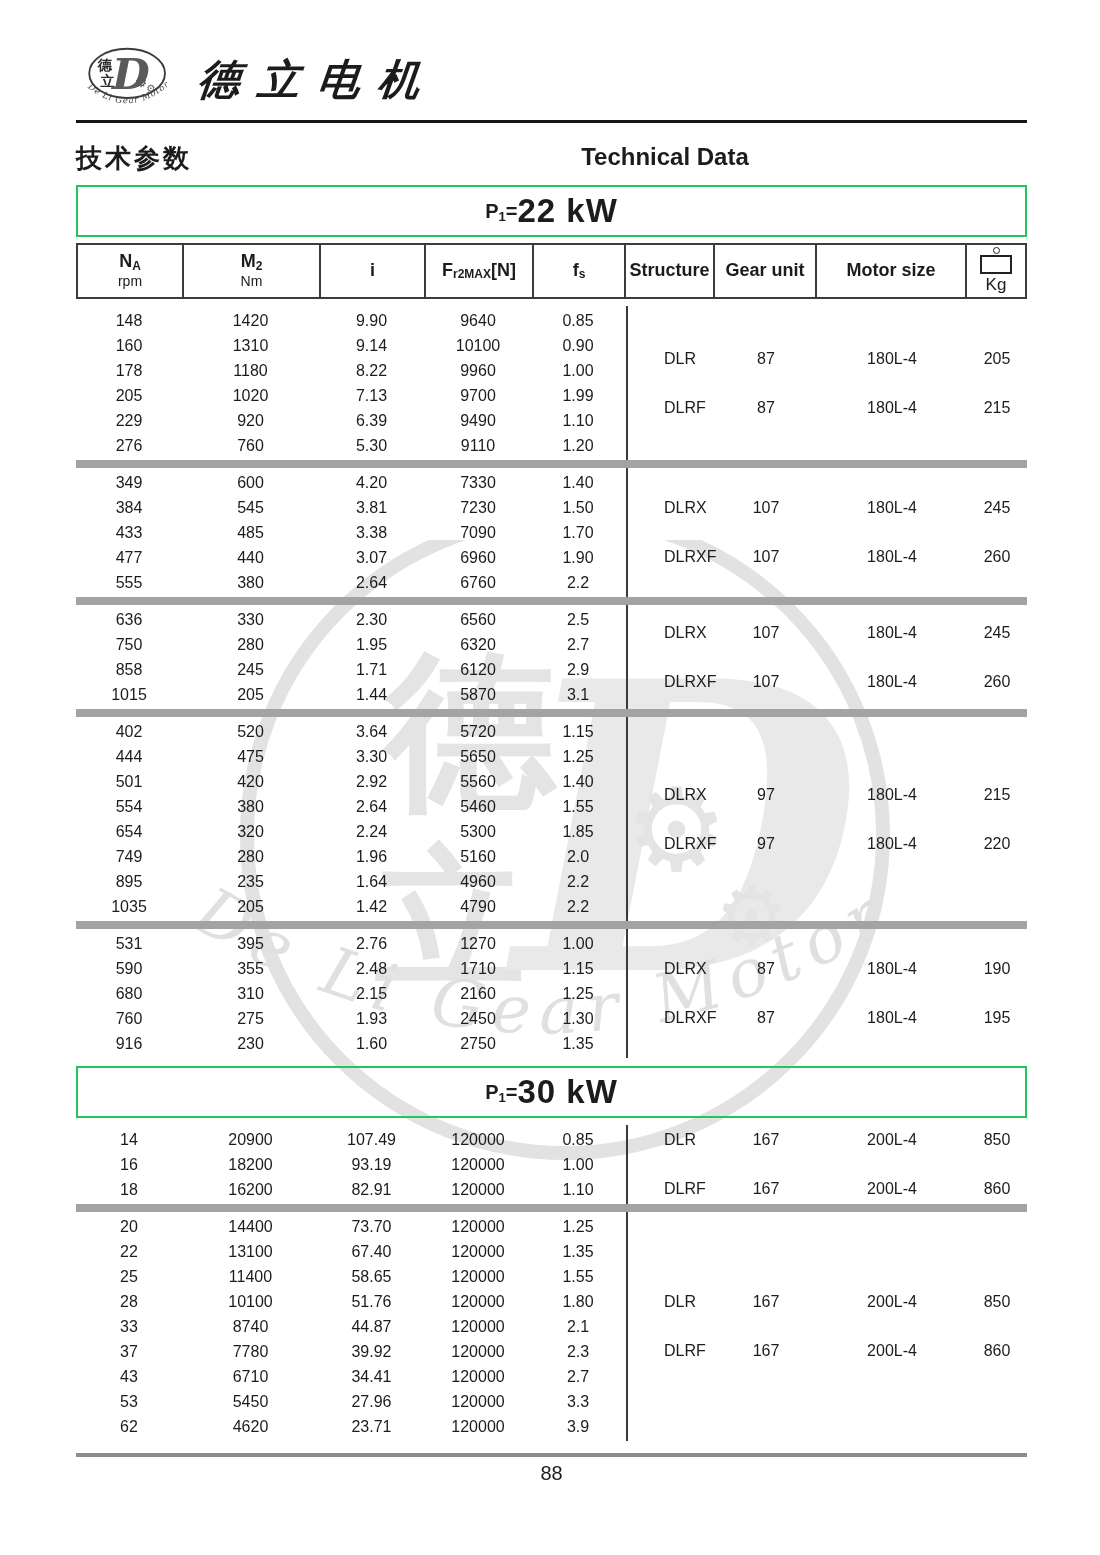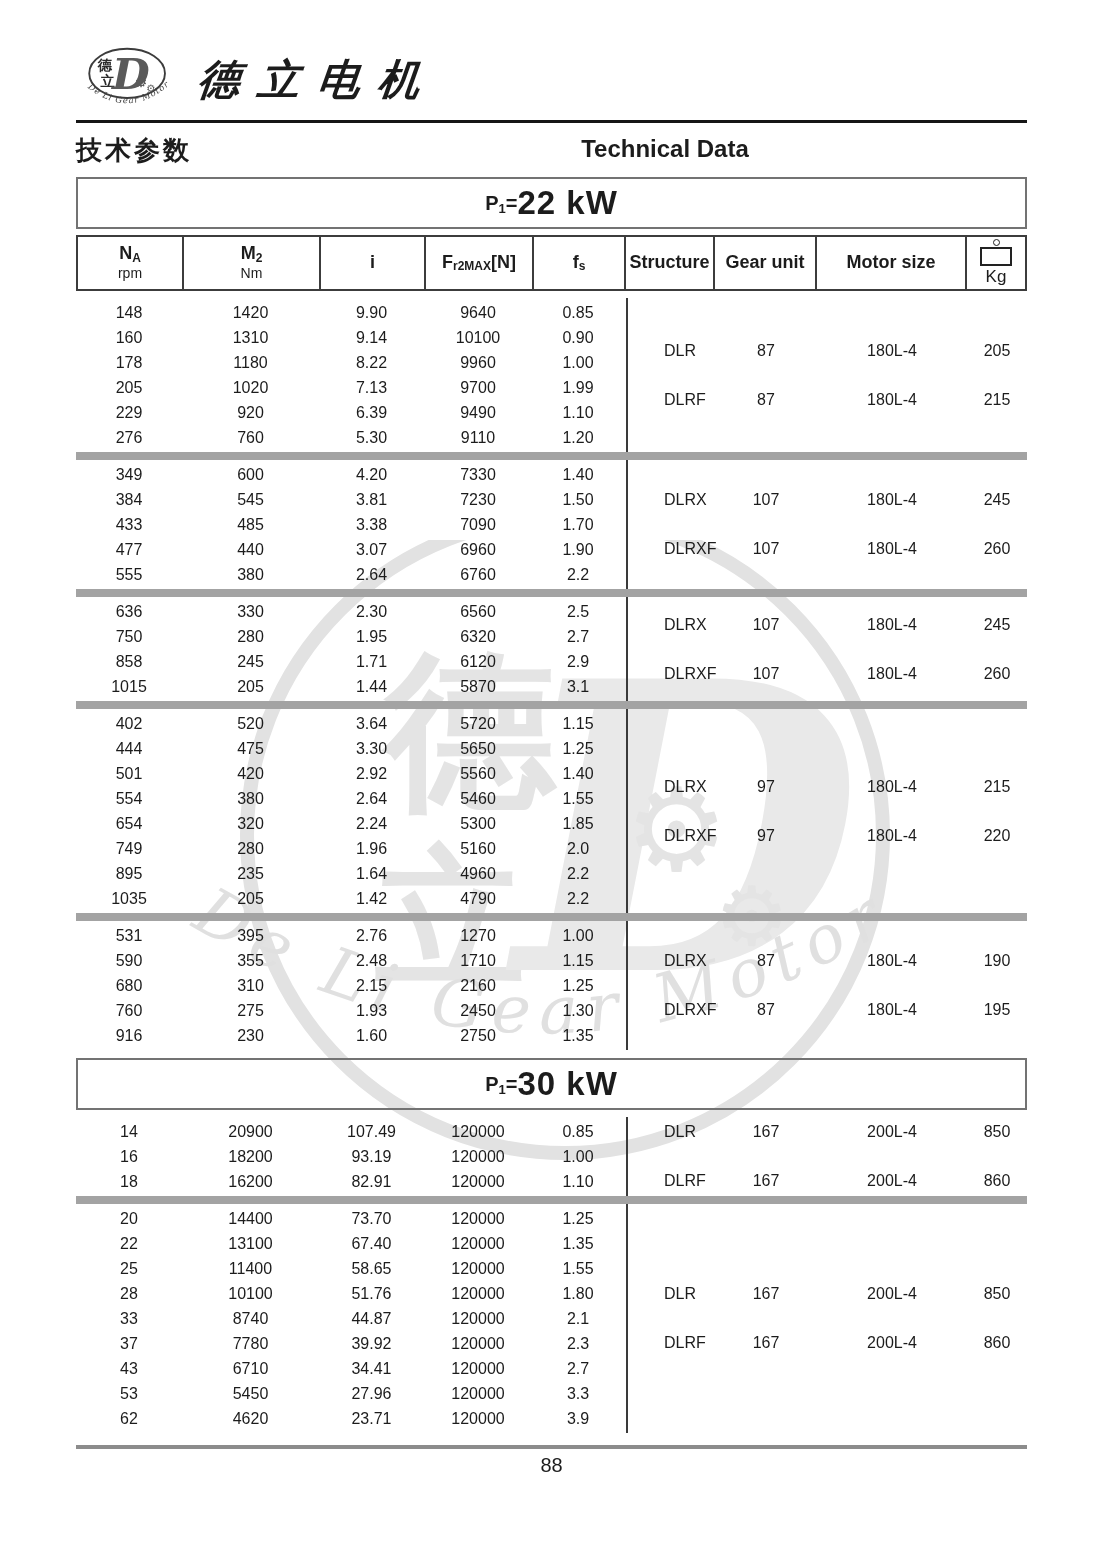--- a/index.html
+++ b/index.html
@@ -37,26 +37,26 @@
   .brand {
     font-family: "DejaVu Serif", "Liberation Serif", serif;
     font-style: italic; font-weight: bold;
     font-size: 42px; letter-spacing: 18px;
     margin-left: 16px; transform: skewX(-6deg);
     white-space: nowrap;
   }
 
   .rule { height: 3px; background: #161616; }
 
-  .secline { position: relative; height: 34px; margin-top: 10px; }
+  .secline { position: relative; height: 34px; margin-top: 18px; }
   .sec-cn { position: absolute; left: 0; top: 0; font-size: 26px; font-weight: bold; letter-spacing: 3px; }
   .sec-en { position: absolute; left: 589px; top: 2px; transform: translateX(-50%); font-size: 24px; font-weight: bold; }
 
   .titlebox {
-    border: 2px solid #737373; height: 52px;
+    border: 2px solid #22c55e; height: 52px;
     display: flex; align-items: center; justify-content: center;
     margin-top: 10px; background: transparent;
   }
   .tb30 { margin-top: 8px; }
   .tp { font-size: 20px; font-weight: bold; }
   .tp sub { font-size: 13px; font-weight: bold; vertical-align: baseline; position: relative; bottom: -0.25em; }
   .tv { font-size: 33px; font-weight: 800; letter-spacing: 1px; }
 
   .headrow {
     margin-top: 6px; border: 2px solid #3c3c3c;

